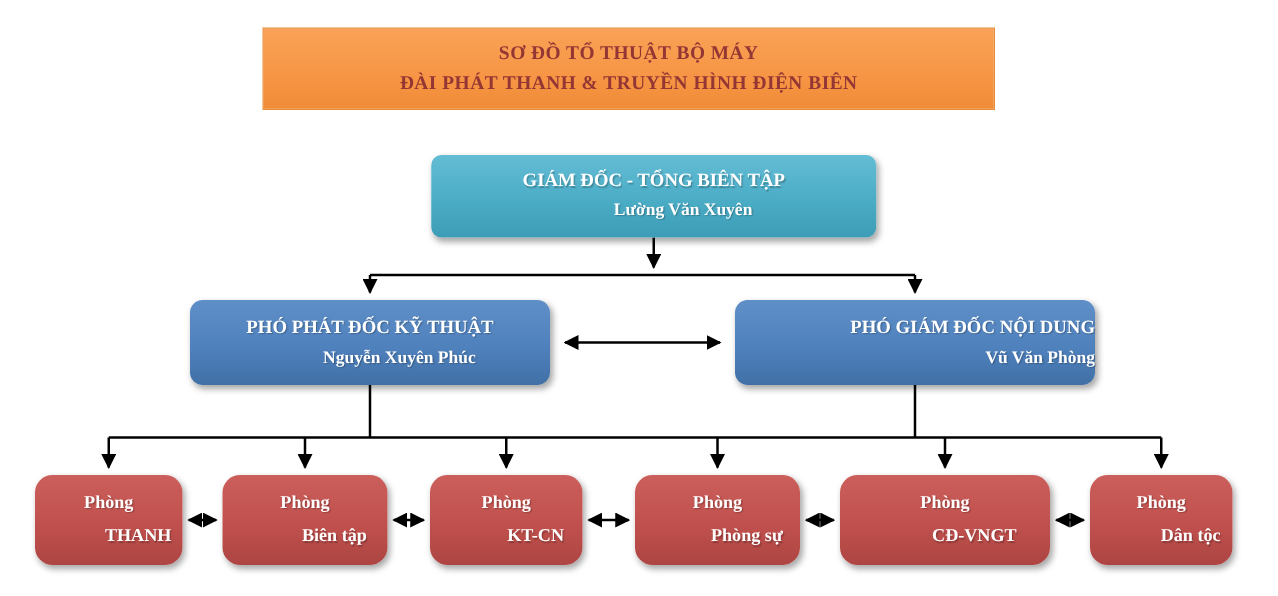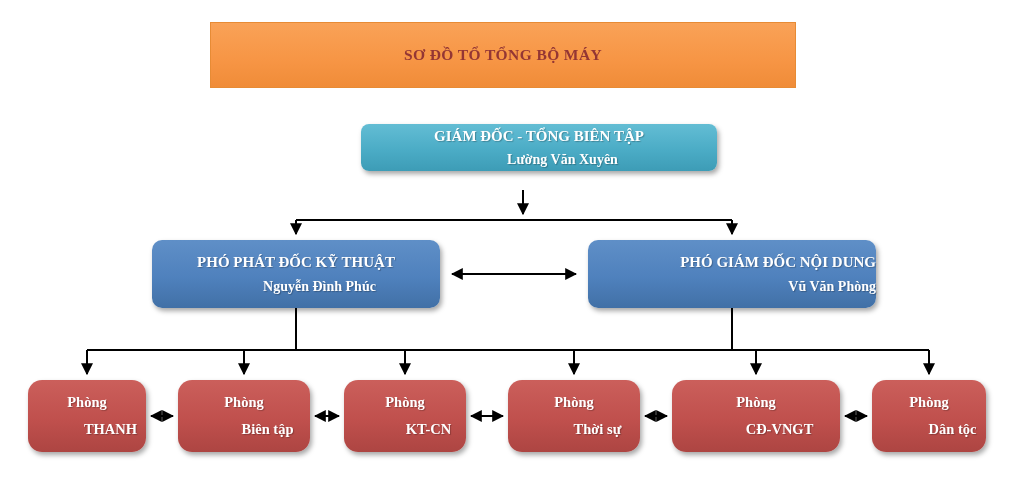--- a/index.html
+++ b/index.html
@@ -65,22 +65,22 @@
   }
   .node-name {
     font-weight: bold;
     font-size: 14px;
     line-height: 1.2;
     text-shadow: 1px 1px 1px rgba(0,0,0,0.25);
     margin-left: 47px;
   }
   
   .director {
-    left: 361px; top: 124px;
-    width: 356px; height: 47px;
+    left: 345px; top: 124px;
+    width: 356px; height: 66px;
     border-radius: 8px;
     background: linear-gradient(180deg, #63bdd4 0%, #4bacc6 55%, #3d9cb6 100%);
     gap: 7px;
   }
   
   .deputy {
     top: 240px;
     width: 288px; height: 68px;
     border-radius: 10px;
     background: linear-gradient(180deg, #5f8fc7 0%, #4f81bd 55%, #4170a6 100%);
@@ -138,52 +138,53 @@
 
       <path d="M151,416 H173" marker-start="url(#arrow)" marker-end="url(#arrow)"></path>
       <path d="M315,416 H339" marker-start="url(#arrow)" marker-end="url(#arrow)"></path>
       <path d="M471,416 H503" marker-start="url(#arrow)" marker-end="url(#arrow)"></path>
       <path d="M645,416 H667" marker-start="url(#arrow)" marker-end="url(#arrow)"></path>
       <path d="M845,416 H867" marker-start="url(#arrow)" marker-end="url(#arrow)"></path>
     </g>
   </svg>
 
   <div class="header-box">
-    <div class="header-line">SƠ ĐỒ TỔ TỔNG BỘ MÁY</div>
+    <div class="header-line">SƠ ĐỒ TỔ THUẬT BỘ MÁY</div>
+    <div class="header-line">ĐÀI PHÁT THANH &amp; TRUYỀN HÌNH ĐIỆN BIÊN</div>
   </div>
 
   <div class="node director">
     <div class="node-title">GIÁM ĐỐC - TỔNG BIÊN TẬP</div>
     <div class="node-name">Lường Văn Xuyên</div>
   </div>
 
   <div class="node deputy deputy-left">
     <div class="node-title">PHÓ PHÁT ĐỐC KỸ THUẬT</div>
-    <div class="node-name">Nguyễn Đình Phúc</div>
+    <div class="node-name">Nguyễn Xuyên Phúc</div>
   </div>
   <div class="node deputy deputy-right">
     <div class="node-title">PHÓ GIÁM ĐỐC NỘI DUNG</div>
     <div class="node-name">Vũ Văn Phòng</div>
   </div>
 
   <div class="node dept dept-1">
     <div class="node-title">Phòng</div>
     <div class="node-name">THANH</div>
   </div>
   <div class="node dept dept-2">
     <div class="node-title">Phòng</div>
     <div class="node-name">Biên tập</div>
   </div>
   <div class="node dept dept-3">
     <div class="node-title">Phòng</div>
     <div class="node-name">KT-CN</div>
   </div>
   <div class="node dept dept-4">
     <div class="node-title">Phòng</div>
-    <div class="node-name">Thời sự</div>
+    <div class="node-name">Phòng sự</div>
   </div>
   <div class="node dept dept-5">
     <div class="node-title">Phòng</div>
     <div class="node-name">CĐ-VNGT</div>
   </div>
   <div class="node dept dept-6">
     <div class="node-title">Phòng</div>
     <div class="node-name">Dân tộc</div>
   </div>
 

